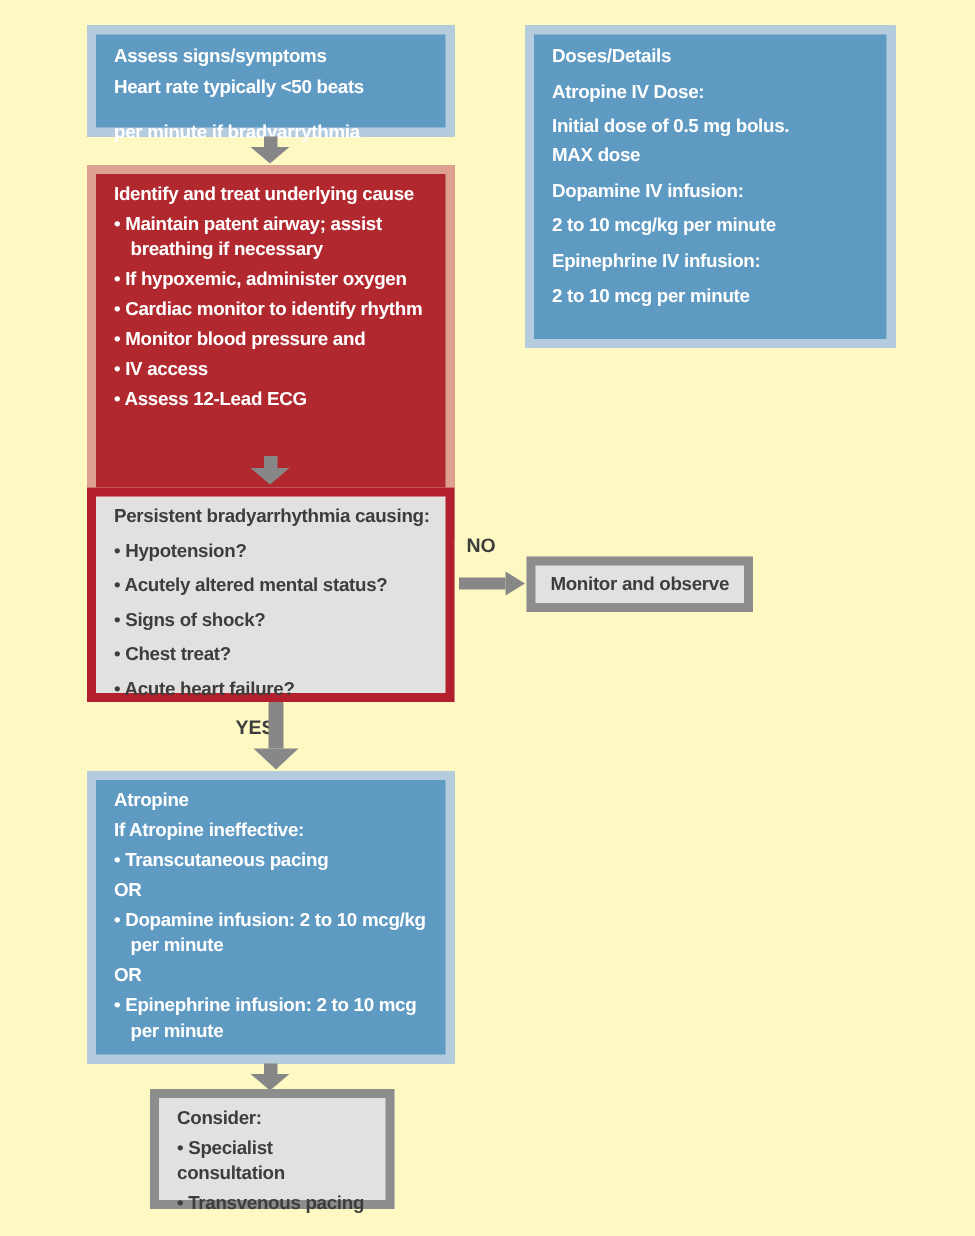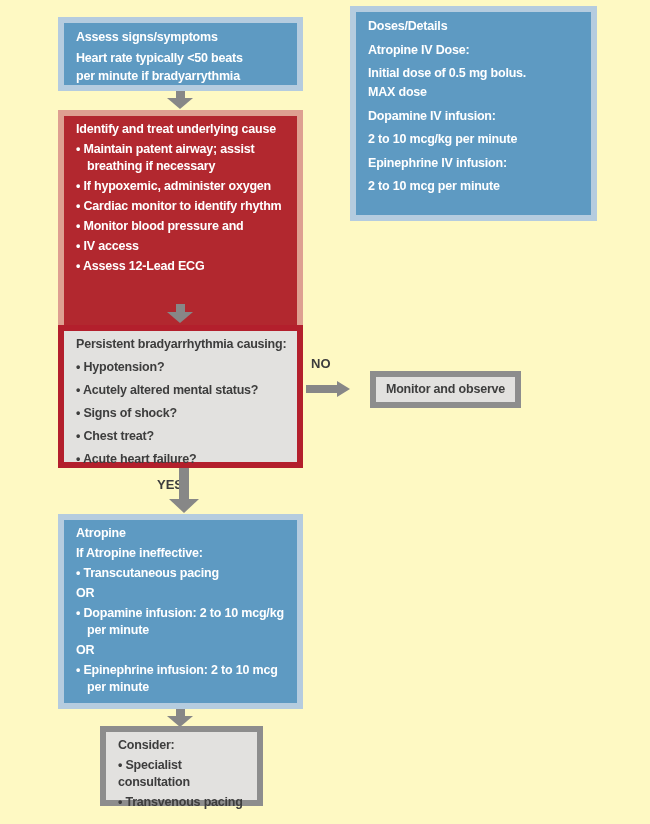--- a/index.html
+++ b/index.html
@@ -12,21 +12,21 @@
   .blue{background:var(--blue-fill,#5e9ac2);border:6px solid var(--blue-border,#b5ccdf);color:#ffffff;}
   .redbox{background:var(--red-fill,#b2282f);border:6px solid var(--salmon-border,#dea091);color:#ffffff;}
   .alert{background:var(--gray-fill,#e2e1df);border:6px solid var(--alert-border,#b31f2c);color:var(--text-dark,#3d3d3d);}
   .graybox{background:var(--gray-fill,#e2e1df);border:6px solid var(--gray-border,#8d8d8d);color:var(--text-dark,#3d3d3d);}
   .pad{padding:5px 8px 5px 12px;}
   .ln{line-height:17px;}
   .ln.ind{padding-left:11px;}
   .box .ln + .ln{margin-top:3px;}
   .box .ln + .ln.ind{margin-top:0;}
   .assess .ln{line-height:18px;}
-  .assess .ln + .ln.flow{margin-top:0;}
+  .assess .ln + .ln.flow{margin-top:12px;}
   .decision .ln + .ln{margin-top:6px;}
   .doses .ln{line-height:19px;}
   .doses .ln + .ln{margin-top:4px;}
   .doses .ln.lg{margin-top:5px;}
   .doses .ln + .ln.flow{margin-top:0;}
   .monitor{display:flex;align-items:center;justify-content:center;text-align:center;}
   .varrow{position:absolute;display:flex;flex-direction:column;align-items:center;}
   .varrow .stem{width:9px;background:var(--arrow,#878787);}
   .varrow .head{width:0;height:0;border-left:13px solid transparent;border-right:13px solid transparent;border-top:11px solid var(--arrow,#878787);}
   .varrow.big .stem{width:10px;}
@@ -40,21 +40,21 @@
 <body>
 
 <div id="canvas">
 
   <div class="box blue pad assess" style="left:58px;top:17px;width:245px;height:74px;">
     <div class="ln">Assess signs/symptoms</div>
     <div class="ln">Heart rate typically &lt;50 beats</div>
     <div class="ln flow">per minute if bradyarrythmia</div>
   </div>
 
-  <div class="box blue pad doses" style="left:350px;top:6px;width:247px;height:215px;">
+  <div class="box blue pad doses" style="left:350px;top:17px;width:247px;height:215px;">
     <div class="ln">Doses/Details</div>
     <div class="ln lg">Atropine IV Dose:</div>
     <div class="ln">Initial dose of 0.5 mg bolus.</div>
     <div class="ln flow">MAX dose</div>
     <div class="ln lg">Dopamine IV infusion:</div>
     <div class="ln">2 to 10 mcg/kg per minute</div>
     <div class="ln lg">Epinephrine IV infusion:</div>
     <div class="ln">2 to 10 mcg per minute</div>
   </div>
 
@@ -86,21 +86,21 @@
     <div class="ln">• Signs of shock?</div>
     <div class="ln">• Chest treat?</div>
     <div class="ln">• Acute heart failure?</div>
   </div>
 
   <div class="branch-label" style="left:311px;top:356px;">NO</div>
   <div class="harrow" style="left:306px;top:381px;width:44px;height:16px;">
     <div class="stem"></div>
       <div class="head"></div>
   </div>
-  <div class="box graybox monitor" style="left:370px;top:371px;width:151px;height:37px;">
+  <div class="box graybox monitor" style="left:351px;top:371px;width:151px;height:37px;">
     <div class="ln">Monitor and observe</div>
   </div>
 
   <div class="branch-label" style="left:139px;top:477px;width:44px;text-align:right;">YES</div>
   <div class="varrow big" style="left:169px;top:468px;">
     <div class="stem" style="height:31px;"></div>
       <div class="head"></div>
   </div>
 
   <div class="box blue pad" style="left:58px;top:514px;width:245px;height:195px;">

